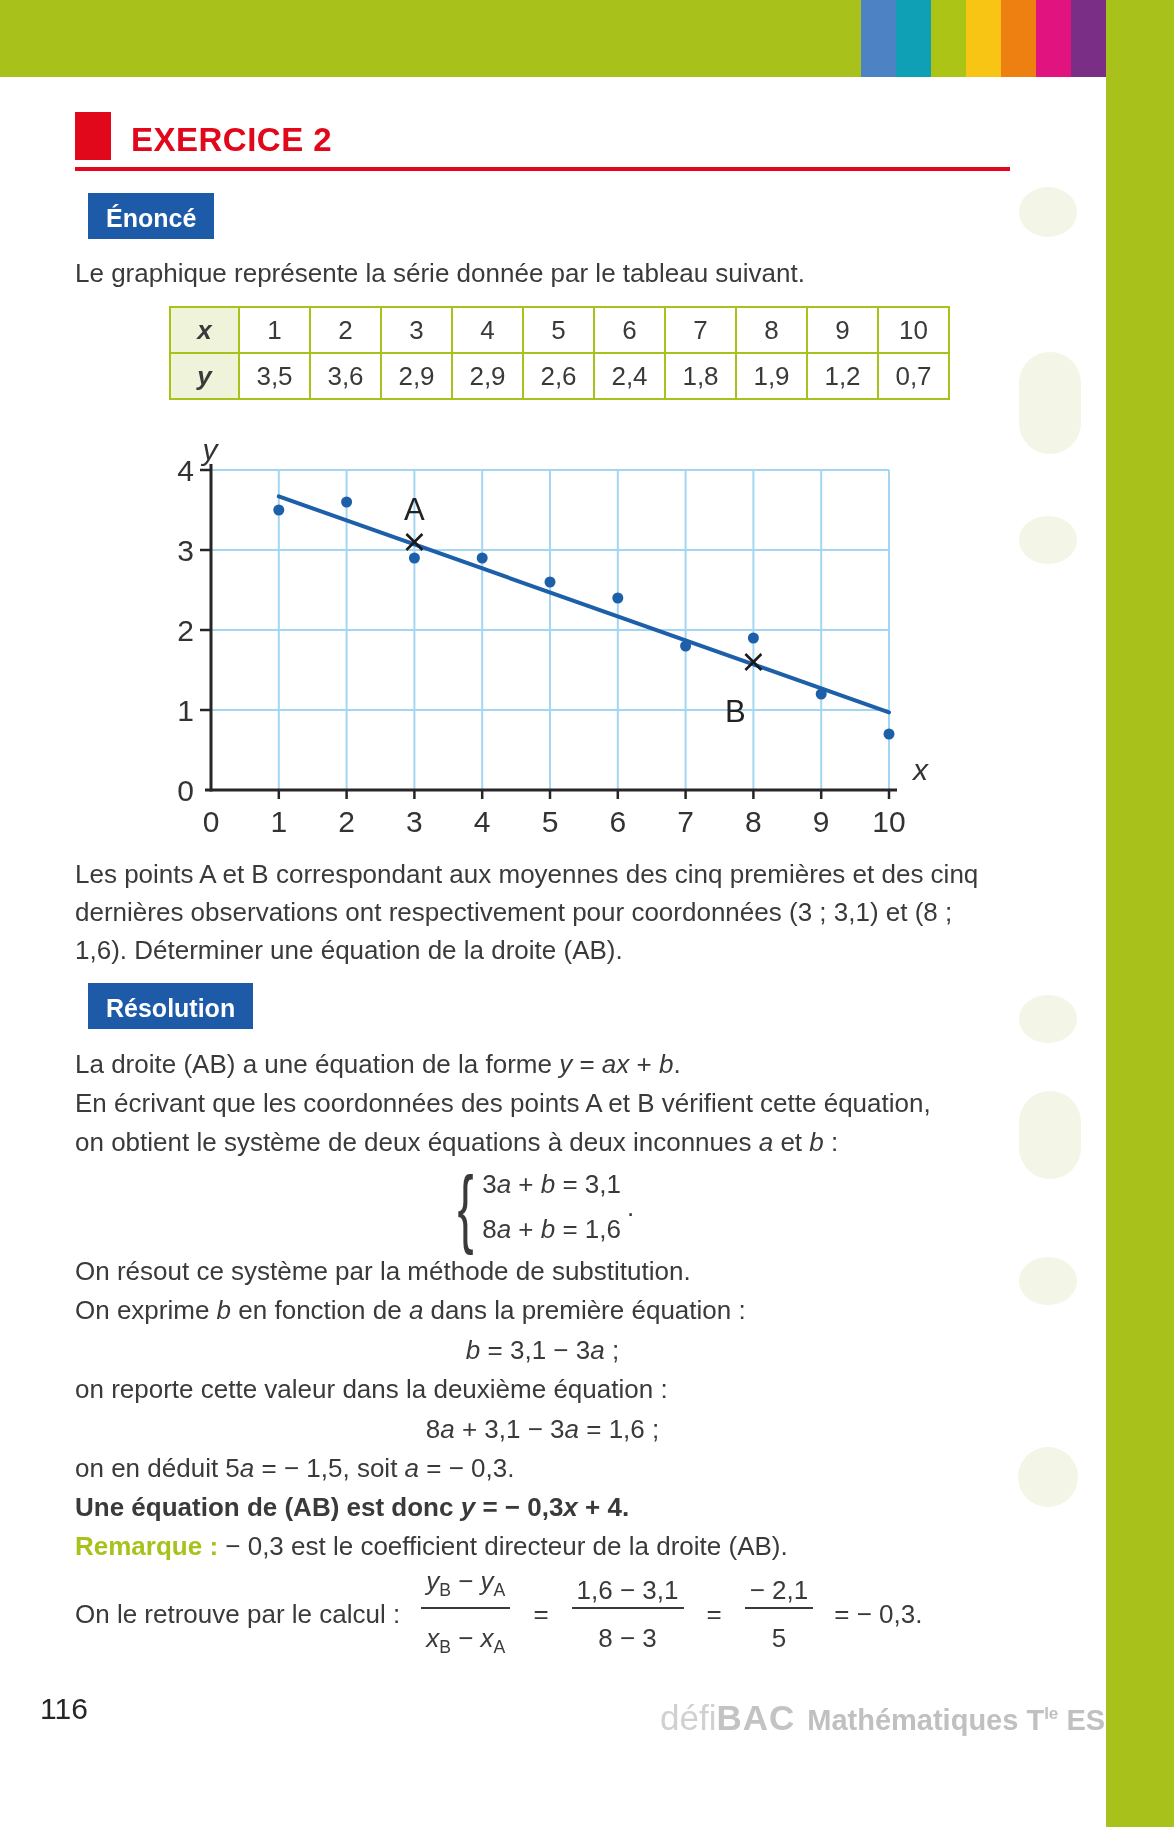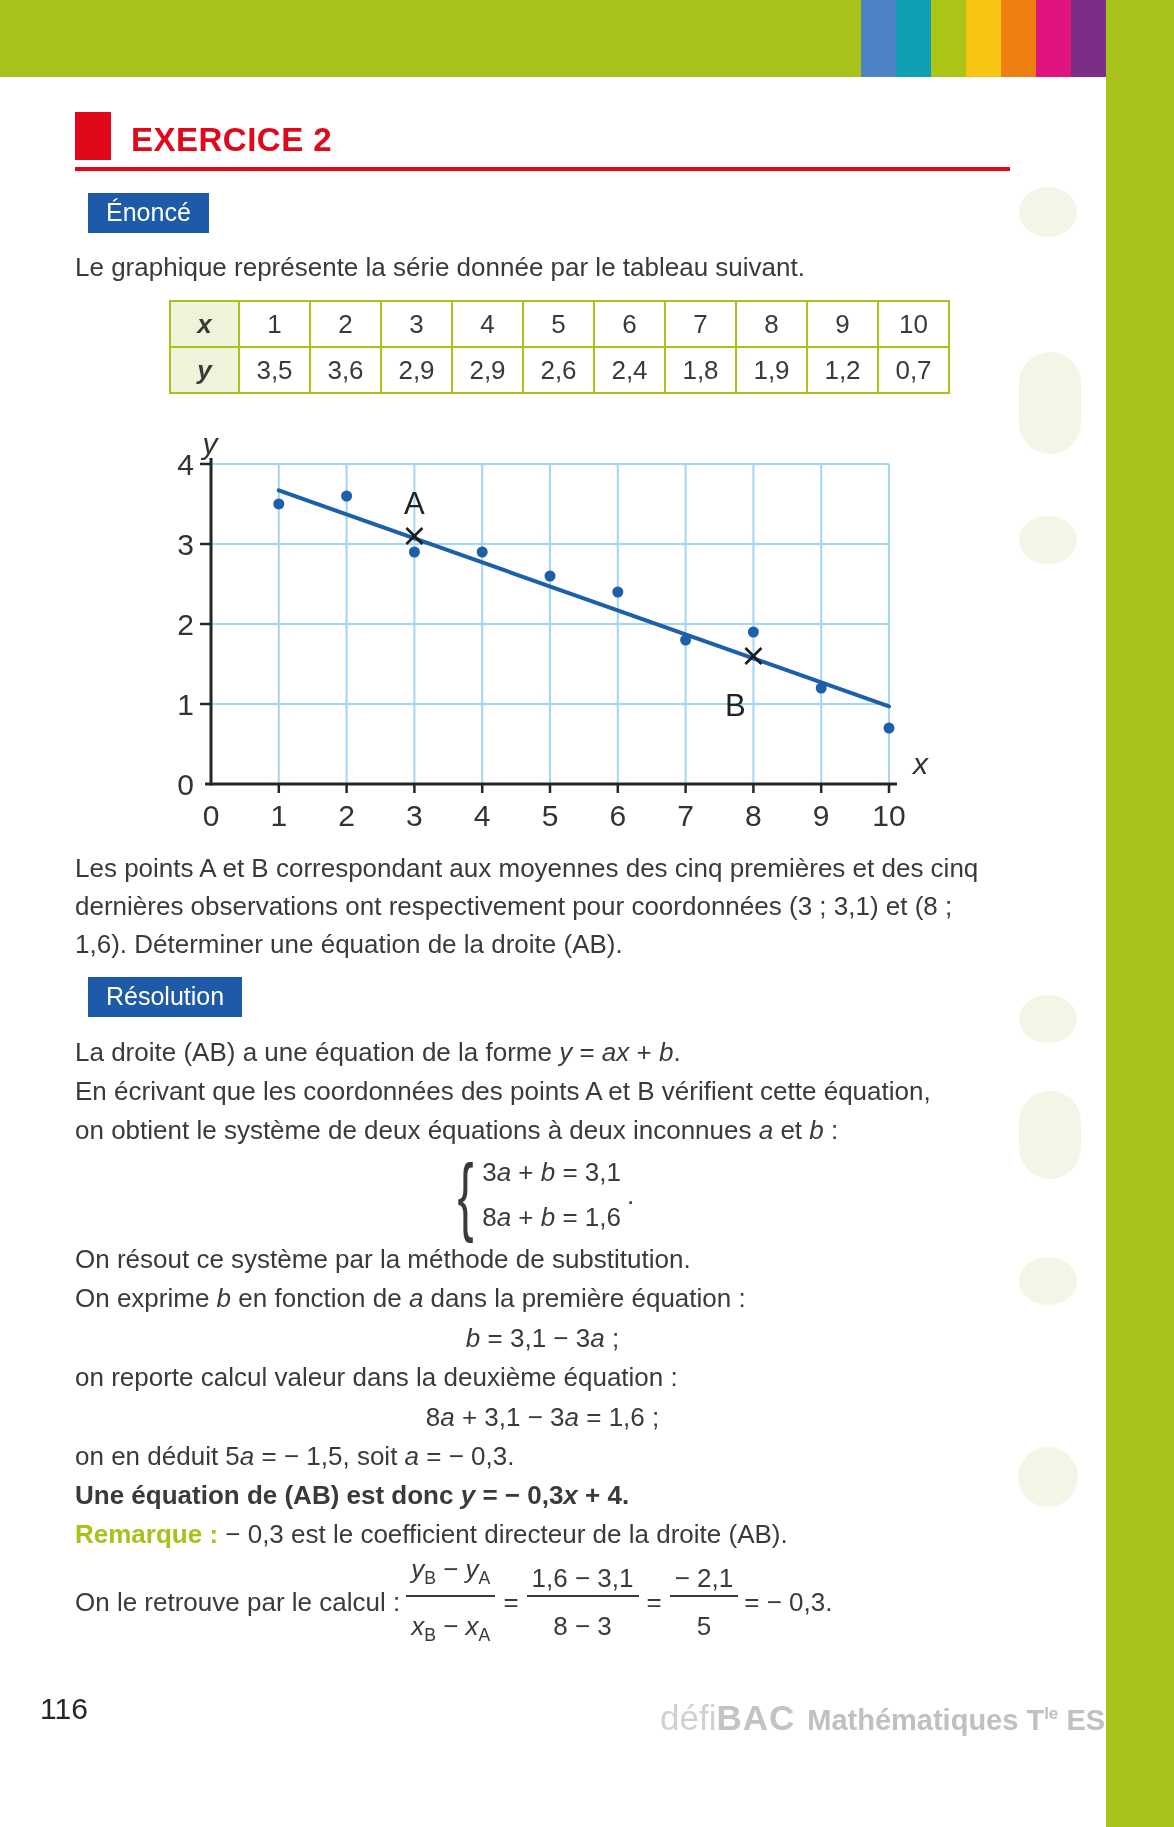--- a/index.html
+++ b/index.html
@@ -10,22 +10,22 @@
   .squares{position:absolute;left:861px;top:0;height:77px;display:flex;}
   .squares div{width:35px;height:77px;}
   .side-strip{position:absolute;left:1106px;top:0;width:68px;height:1827px;background:#a9c21b;}
   .oval{position:absolute;background:#f3f6e7;}
   
   .content{position:absolute;left:75px;top:108px;width:935px;}
   .ex-header{display:flex;align-items:flex-end;gap:20px;height:48px;margin-top:4px;}
   .red-sq{width:36px;height:48px;background:#e2081c;}
   .ex-title{margin:0 0 1px 0;font-size:33px;font-weight:bold;color:#e2081c;letter-spacing:.5px;}
   .red-rule{height:4px;background:#e2081c;margin-top:7px;}
-  .badge{display:inline-block;background:#1d5aa8;color:#fff;font-size:25px;font-weight:normal;
-         padding:5px 18px 6px 18px;margin-left:13px;}
+  .badge{display:inline-block;background:#1d5aa8;color:#fff;font-size:25px;font-weight:bold;
+         padding:11px 18px 6px 18px;margin-left:13px;}
   .badge.enonce{margin-top:22px;}
   .badge.resolution{margin-top:14px;}
   .intro{margin:19px 0 0 0;font-size:26px;line-height:30px;}
   
   table.data{border-collapse:collapse;margin:18px 0 0 94px;}
   table.data td{border:2px solid #a9c21b;width:69px;height:44px;text-align:center;
                 font-size:26px;padding:0;color:#3a3a3a;}
   table.data td.hd{background:#eef3da;font-style:italic;font-weight:bold;width:67px;}
   
   .chart-wrap{margin:36px 0 0 65px;}
@@ -38,21 +38,21 @@
   .bold-line{font-weight:bold;}
   .remark-label{color:#a9c21b;font-weight:bold;}
   
   .system{display:flex;justify-content:center;align-items:center;height:90px;width:935px;}
   .brace{font-size:88px;font-weight:100;line-height:88px;transform:scaleX(.55);color:#3a3a3a;}
   .sys-rows{margin-left:2px;}
   .sys-rows .math{font-size:26px;line-height:45px;}
   .sys-period{font-size:26px;margin-left:6px;}
   
   .calc-line{display:flex;align-items:center;margin-top:2px;font-size:26px;white-space:nowrap;}
-  .frac{display:inline-flex;flex-direction:column;text-align:center;margin:0 6px;}
+  .frac{display:inline-flex;flex-direction:column;text-align:center;margin:0 21px;}
   .frac .num{border-bottom:2px solid #3a3a3a;padding:0 5px 3px 5px;line-height:27px;}
   .frac .den{padding-top:16px;line-height:27px;}
   sub{font-size:68%;}
   .op{margin:0 2px;}
   
   .page-number{position:absolute;left:40px;top:1692px;font-size:30px;color:#262626;}
   .brand{position:absolute;top:1698px;left:660px;width:420px;text-align:right;white-space:nowrap;}
   .brand .defi{font-size:35px;color:#d0d0d0;}
   .brand .bac{font-size:35px;font-weight:bold;color:#c3c3c3;letter-spacing:1px;}
   .brand .subj{font-size:29px;font-weight:bold;color:#c0c0c0;margin-left:12px;}
@@ -211,21 +211,21 @@
       <div class="sys-rows">
         <div class="math">3<i>a</i> + <i>b</i> = 3,1</div>
         <div class="math">8<i>a</i> + <i>b</i> = 1,6</div>
       </div>
       <span class="sys-period">.</span>
     </div>
 
     <div class="line">On résout ce système par la méthode de substitution.</div>
     <div class="line">On exprime <i>b</i> en fonction de <i>a</i> dans la première équation :</div>
     <div class="center-eq"><i>b</i> = 3,1 − 3<i>a</i> ;</div>
-    <div class="line">on reporte calcul valeur dans la deuxième équation :</div>
+    <div class="line">on reporte cette valeur dans la deuxième équation :</div>
     <div class="center-eq">8<i>a</i> + 3,1 − 3<i>a</i> = 1,6 ;</div>
     <div class="line">on en déduit 5<i>a</i> = − 1,5, soit <i>a</i> = − 0,3.</div>
     <div class="line bold-line">Une équation de (AB) est donc <i>y</i> = − 0,3<i>x</i> + 4.</div>
     <div class="line">
       <span class="remark-label">Remarque :</span><span> − 0,3 est le coefficient directeur de la droite (AB).</span>
     </div>
 
     <div class="calc-line">
       <span>On le retrouve par le calcul : </span>
       <span class="frac">

